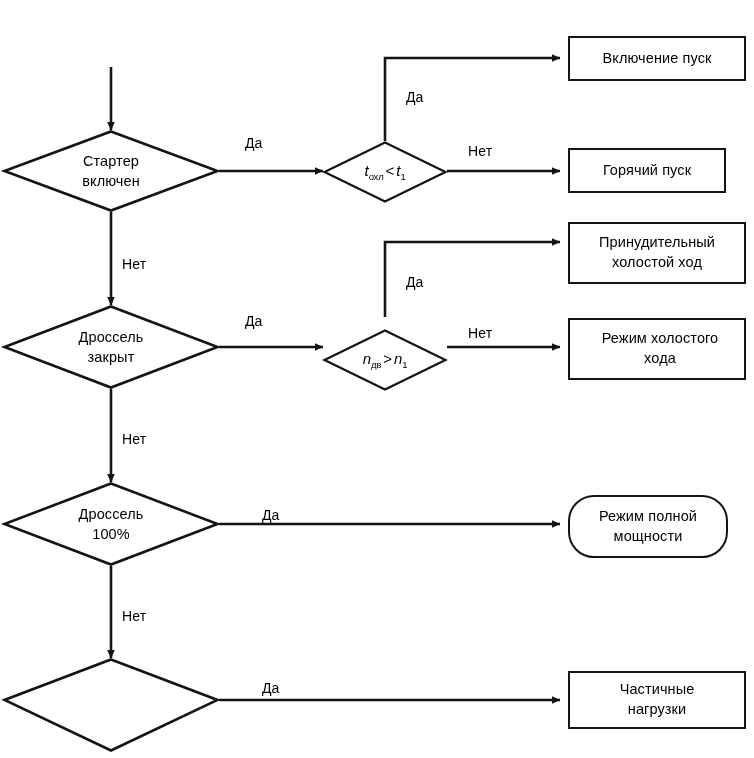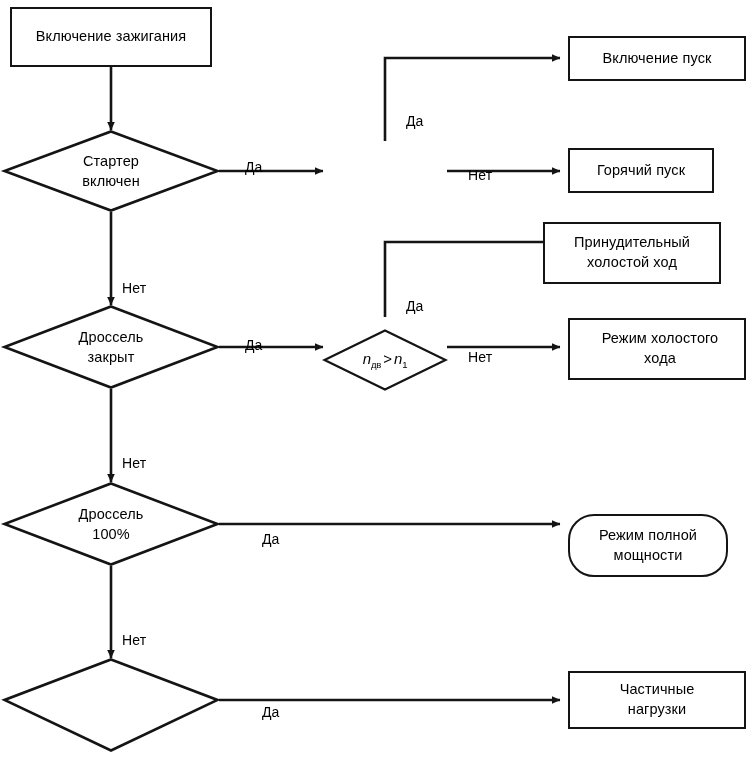--- a/index.html
+++ b/index.html
@@ -80,21 +80,20 @@
     font-style: normal;
     padding: 0 2px;
   }
   
   .edge-label {
     position: absolute;
     font-size: 14px;
     line-height: 1;
     white-space: nowrap;
     letter-spacing: 0.1px;
-    margin-top: 24px;
   }
 </style>
 </head>
 <body>
 
 <div id="canvas">
 
   <svg id="edges" viewBox="0 0 754 758" width="754" height="758">
     <defs>
       <marker id="ah" markerWidth="9" markerHeight="9" refX="8.2" refY="4.5" orient="auto" markerUnits="userSpaceOnUse">
@@ -122,36 +121,43 @@
       <path d="M447,347 L560,347" marker-end="url(#ah)"></path>
 
       <path d="M219,524 L560,524" marker-end="url(#ah)"></path>
 
       <path d="M111,566 L111,658" marker-end="url(#ah)"></path>
 
       <path d="M219,700 L560,700" marker-end="url(#ah)"></path>
     </g>
   </svg>
 
-  <div class="node-box" style="left:10px; top:7px; width:202px; height:60px;">
-    <span>Включение зажигания</span>
-  </div>
 
   <div class="node-diamond" style="left:3px; top:130px; width:216px; height:82px;text-decoration:underline;">
     <svg width="216" height="82" viewBox="0 0 216 82">
       <polygon points="108,1.5 214.5,41 108,80.5 1.5,41" fill="#ffffff" stroke="#141414" stroke-width="2.6"></polygon>
     </svg>
     <div class="diamond-label">
       <div>
         <div>Стартер</div>
         <div>включен</div>
       </div>
     </div>
   </div>
 
+  <div class="node-diamond" style="left:323px; top:141px; width:124px; height:62px;">
+    <svg width="124" height="62" viewBox="0 0 124 62">
+      <polygon points="62,1.5 122.5,31 62,60.5 1.5,31" fill="#ffffff" stroke="#141414" stroke-width="2.2"></polygon>
+    </svg>
+    <div class="diamond-label formula">
+      <span>
+        <span>t</span><sub>охл</sub><span class="op">&lt;</span><span>t</span><sub>1</sub>
+      </span>
+    </div>
+  </div>
 
   <div class="node-diamond" style="left:3px; top:305px; width:216px; height:84px;">
     <svg width="216" height="84" viewBox="0 0 216 84">
       <polygon points="108,1.5 214.5,42 108,82.5 1.5,42" fill="#ffffff" stroke="#141414" stroke-width="2.6"></polygon>
     </svg>
     <div class="diamond-label">
       <div>
         <div>Дроссель</div>
         <div>закрыт</div>
       </div>
@@ -184,39 +190,39 @@
   <div class="node-diamond" style="left:3px; top:658px; width:216px; height:94px;">
     <svg width="216" height="94" viewBox="0 0 216 94">
       <polygon points="108,1.5 214.5,42 108,92.5 1.5,42" fill="#ffffff" stroke="#141414" stroke-width="2.6"></polygon>
     </svg>
   </div>
 
   <div class="node-box" style="left:568px; top:36px; width:178px; height:45px;">
     <span>Включение пуск</span>
   </div>
 
-  <div class="node-box" style="left:568px; top:148px; width:146px; height:45px;">
+  <div class="node-box" style="left:568px; top:148px; width:158px; height:45px;">
     <span>Горячий пуск</span>
   </div>
 
-  <div class="node-box" style="left:543px; top:222px; width:178px; height:62px;">
+  <div class="node-box" style="left:568px; top:222px; width:178px; height:62px;">
     <div>
       <div>Принудительный</div>
       <div>холостой ход</div>
     </div>
   </div>
 
   <div class="node-box" style="left:568px; top:318px; width:178px; height:62px;padding-left:12px;">
     <div>
       <div>Режим холостого</div>
       <div>хода</div>
     </div>
   </div>
 
-  <div class="node-box" style="left:568px; top:514px; width:160px; height:63px;border-radius:26px;">
+  <div class="node-box" style="left:568px; top:495px; width:160px; height:63px;border-radius:26px;">
     <div>
       <div>Режим полной</div>
       <div>мощности</div>
     </div>
   </div>
 
   <div class="node-box" style="left:568px; top:671px; width:178px; height:58px;">
     <div>
       <div>Частичные</div>
       <div>нагрузки</div>

